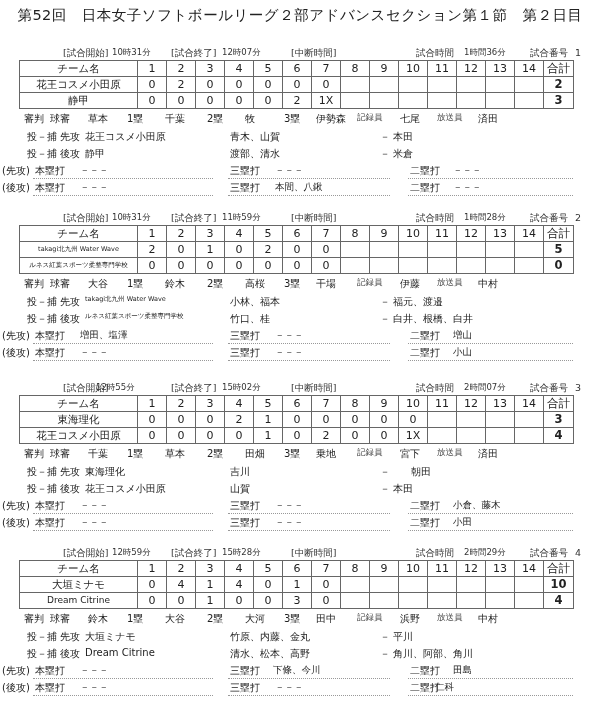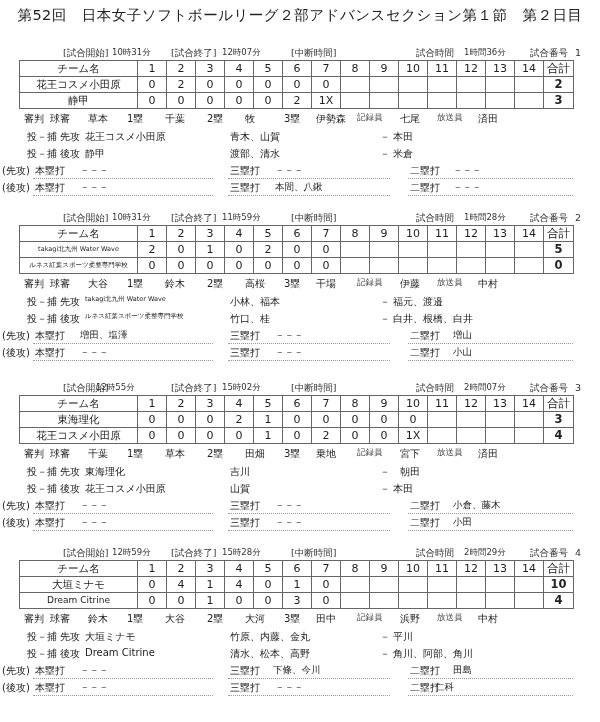--- a/index.html
+++ b/index.html
@@ -399,21 +399,21 @@
       <span style="left:437px" class="sm">放送員</span>
       <span style="left:478px">済田</span>
     </div>
 
     <div class="pc" style="top:83px">
       <span style="left:27px">投－捕</span>
       <span style="left:60px">先攻</span>
       <span style="left:85px">東海理化</span>
       <span style="left:230px">吉川</span>
       <span style="left:380px">－</span>
-      <span style="left:400px">朝田</span>
+      <span style="left:411px">朝田</span>
     </div>
     <div class="pc" style="top:100px">
       <span style="left:27px">投－捕</span>
       <span style="left:60px">後攻</span>
       <span style="left:85px">花王コスメ小田原</span>
       <span style="left:230px">山賀</span>
       <span style="left:380px">－</span>
       <span style="left:393px">本田</span>
     </div>
 

